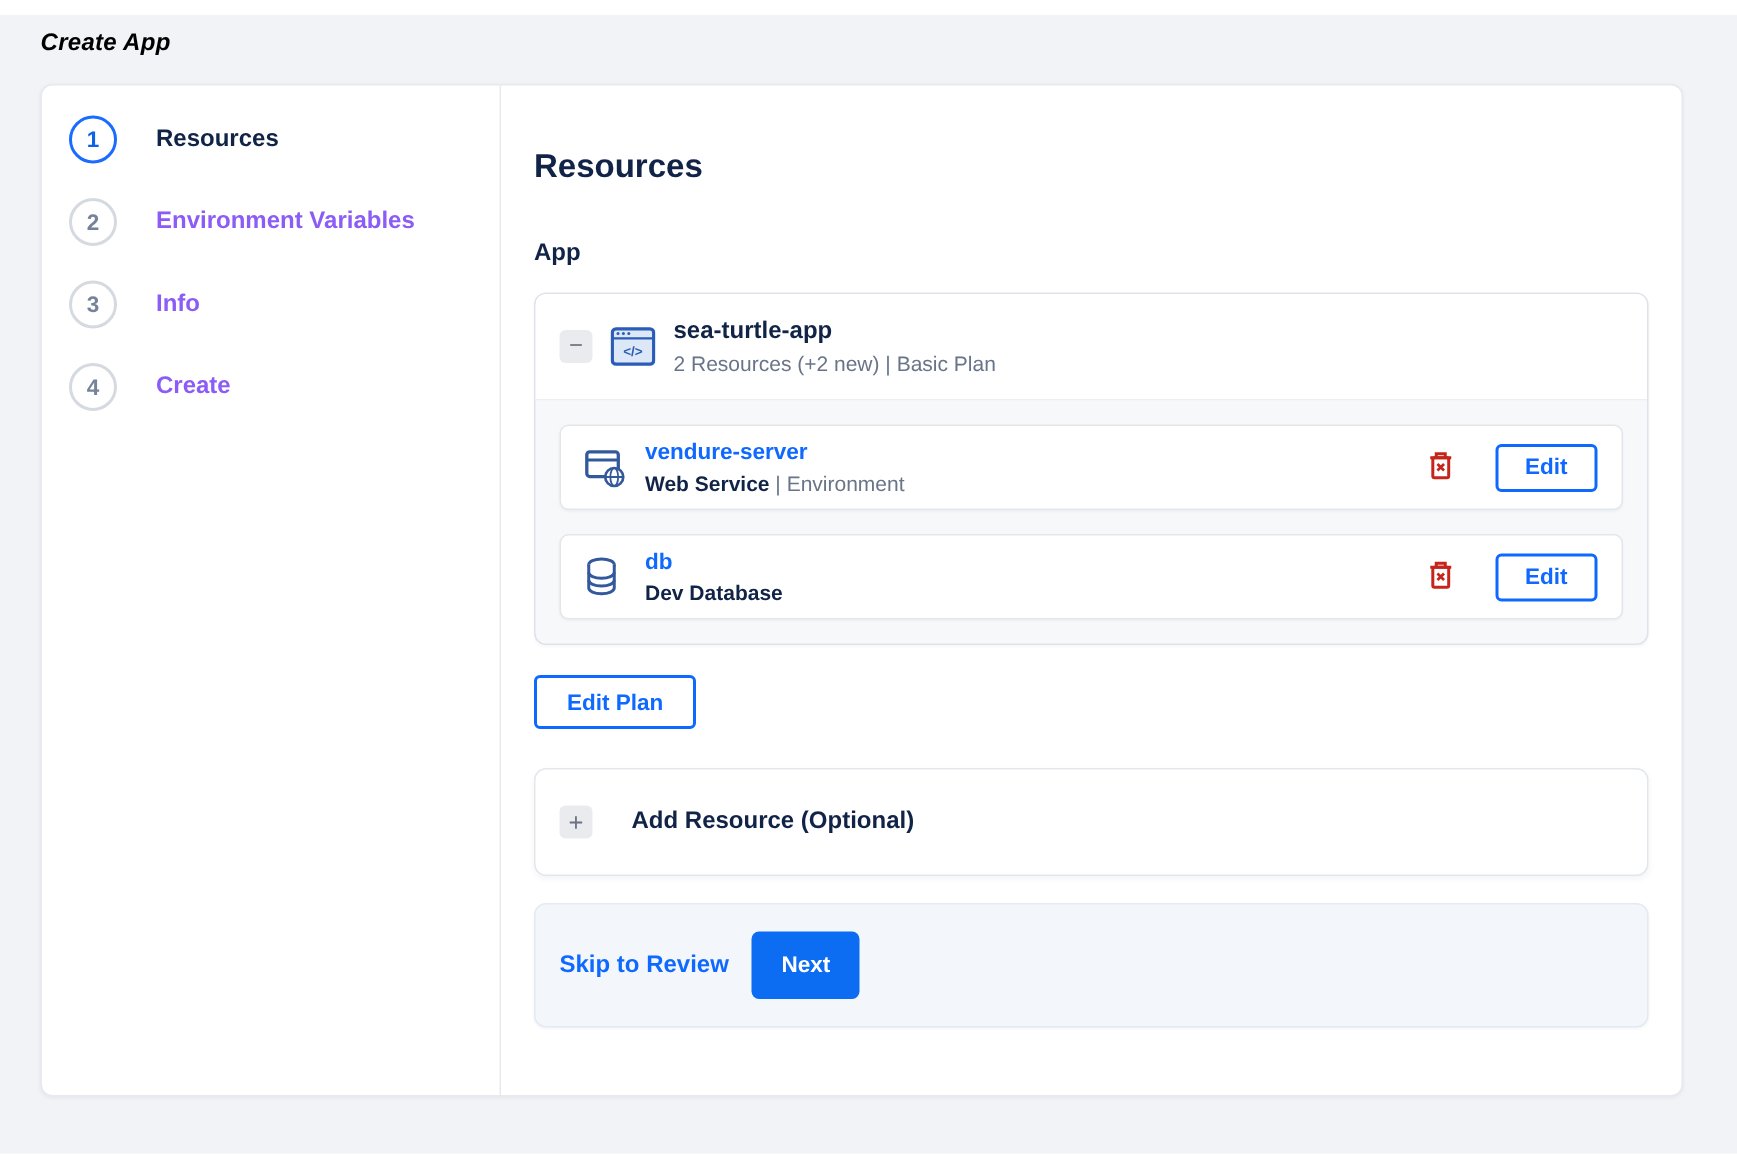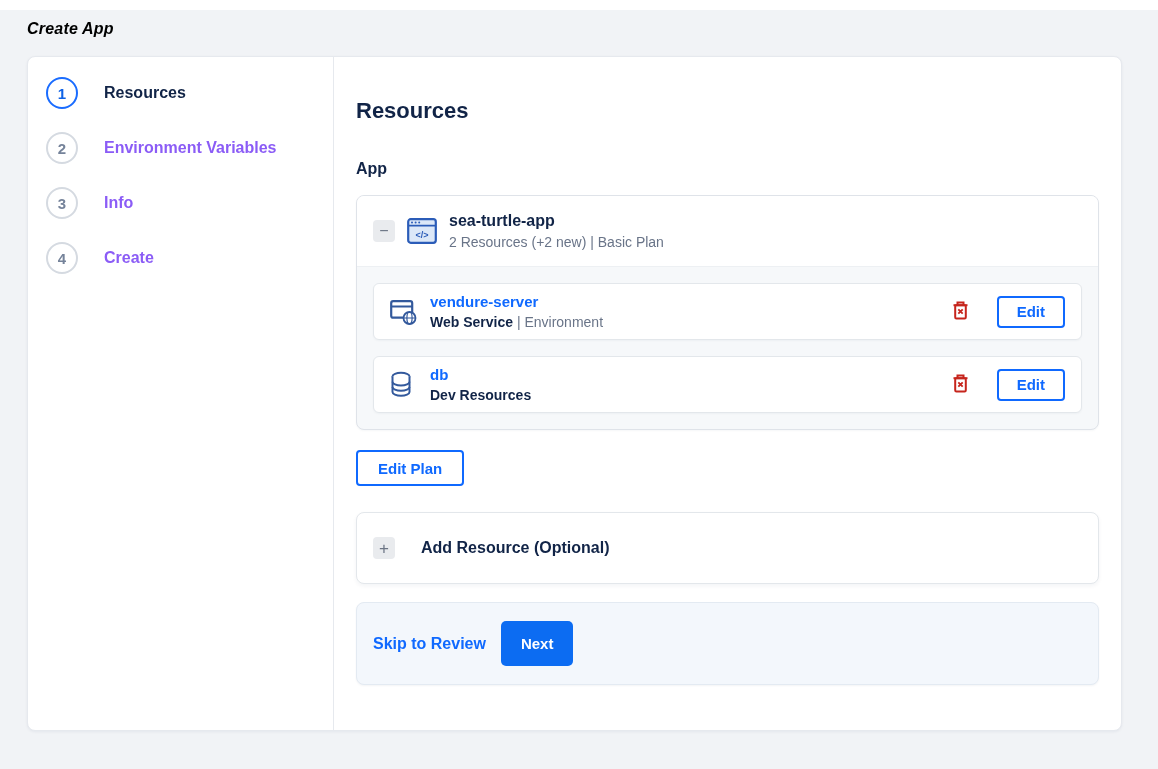--- a/index.html
+++ b/index.html
@@ -282,21 +282,21 @@
             <svg width="22" height="28" viewBox="0 0 22 28">
               <ellipse cx="11" cy="5.5" rx="8.5" ry="3.8" fill="#ffffff" stroke="#33599c" stroke-width="2"></ellipse>
               <path d="M2.5 5.5 v15.5 c0 2.1 3.8 3.8 8.5 3.8 s8.5 -1.7 8.5 -3.8 V5.5" fill="#ffffff" stroke="#33599c" stroke-width="2"></path>
               <path d="M2.5 10.7 c0 2.1 3.8 3.8 8.5 3.8 s8.5 -1.7 8.5 -3.8" fill="none" stroke="#33599c" stroke-width="2"></path>
               <path d="M2.5 15.9 c0 2.1 3.8 3.8 8.5 3.8 s8.5 -1.7 8.5 -3.8" fill="none" stroke="#33599c" stroke-width="2"></path>
             </svg>
           </span>
           <div class="resource-text">
             <a href="#" class="resource-name">db</a>
             <div class="resource-type-line">
-              <span class="resource-type">Dev Resources</span><span class="resource-sep"></span><span class="resource-source"></span>
+              <span class="resource-type">Dev Database</span><span class="resource-sep"></span><span class="resource-source"></span>
             </div>
           </div>
           <button class="delete-btn">
             <span>
               <svg width="17" height="19" viewBox="0 0 17 19">
                 <path d="M1.5 4.2 h14" stroke="#c6251c" stroke-width="2" fill="none"></path>
                 <path d="M5.5 4 V1.5 h6 V4" stroke="#c6251c" stroke-width="2" fill="none"></path>
                 <rect x="3.2" y="4.2" width="10.6" height="13.3" rx="1.2" fill="none" stroke="#c6251c" stroke-width="2"></rect>
                 <path d="M6.3 8.3 l4.4 4.4 M10.7 8.3 l-4.4 4.4" stroke="#c6251c" stroke-width="1.8" fill="none"></path>
               </svg>

